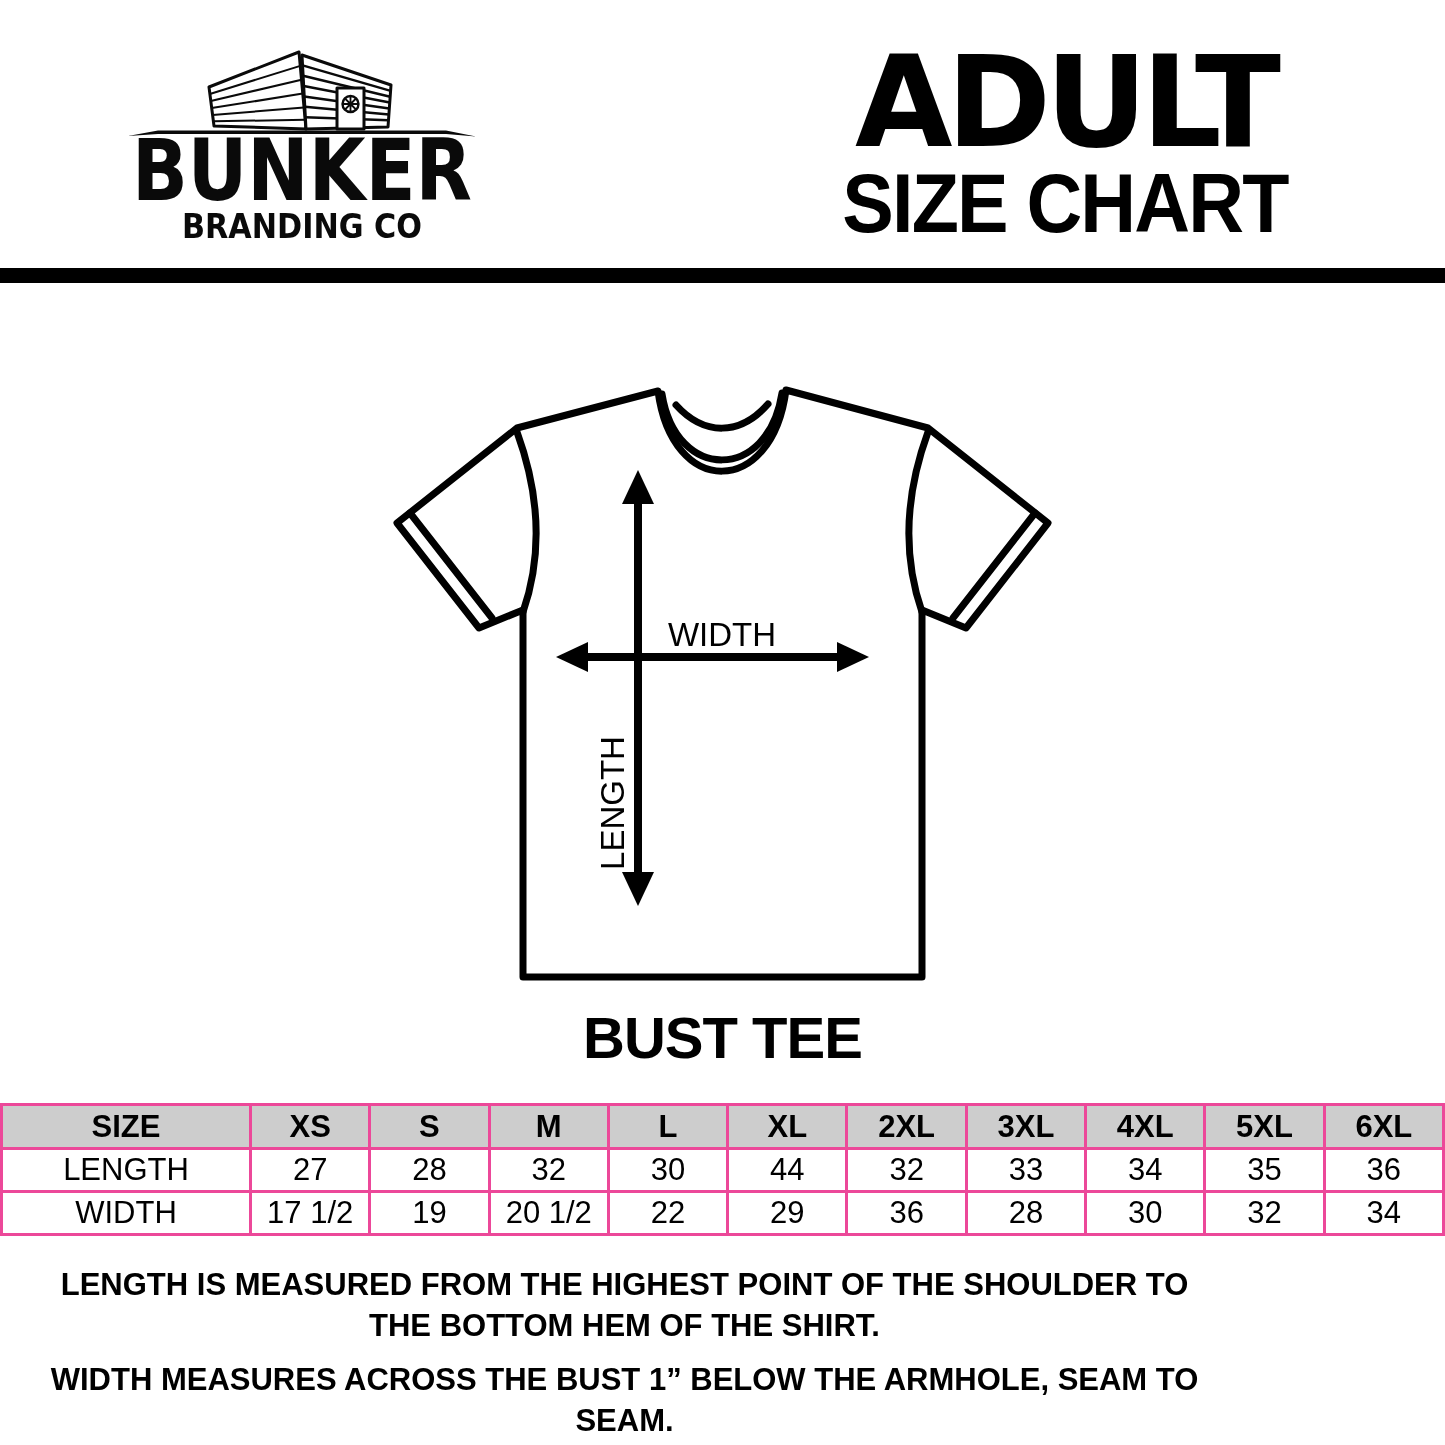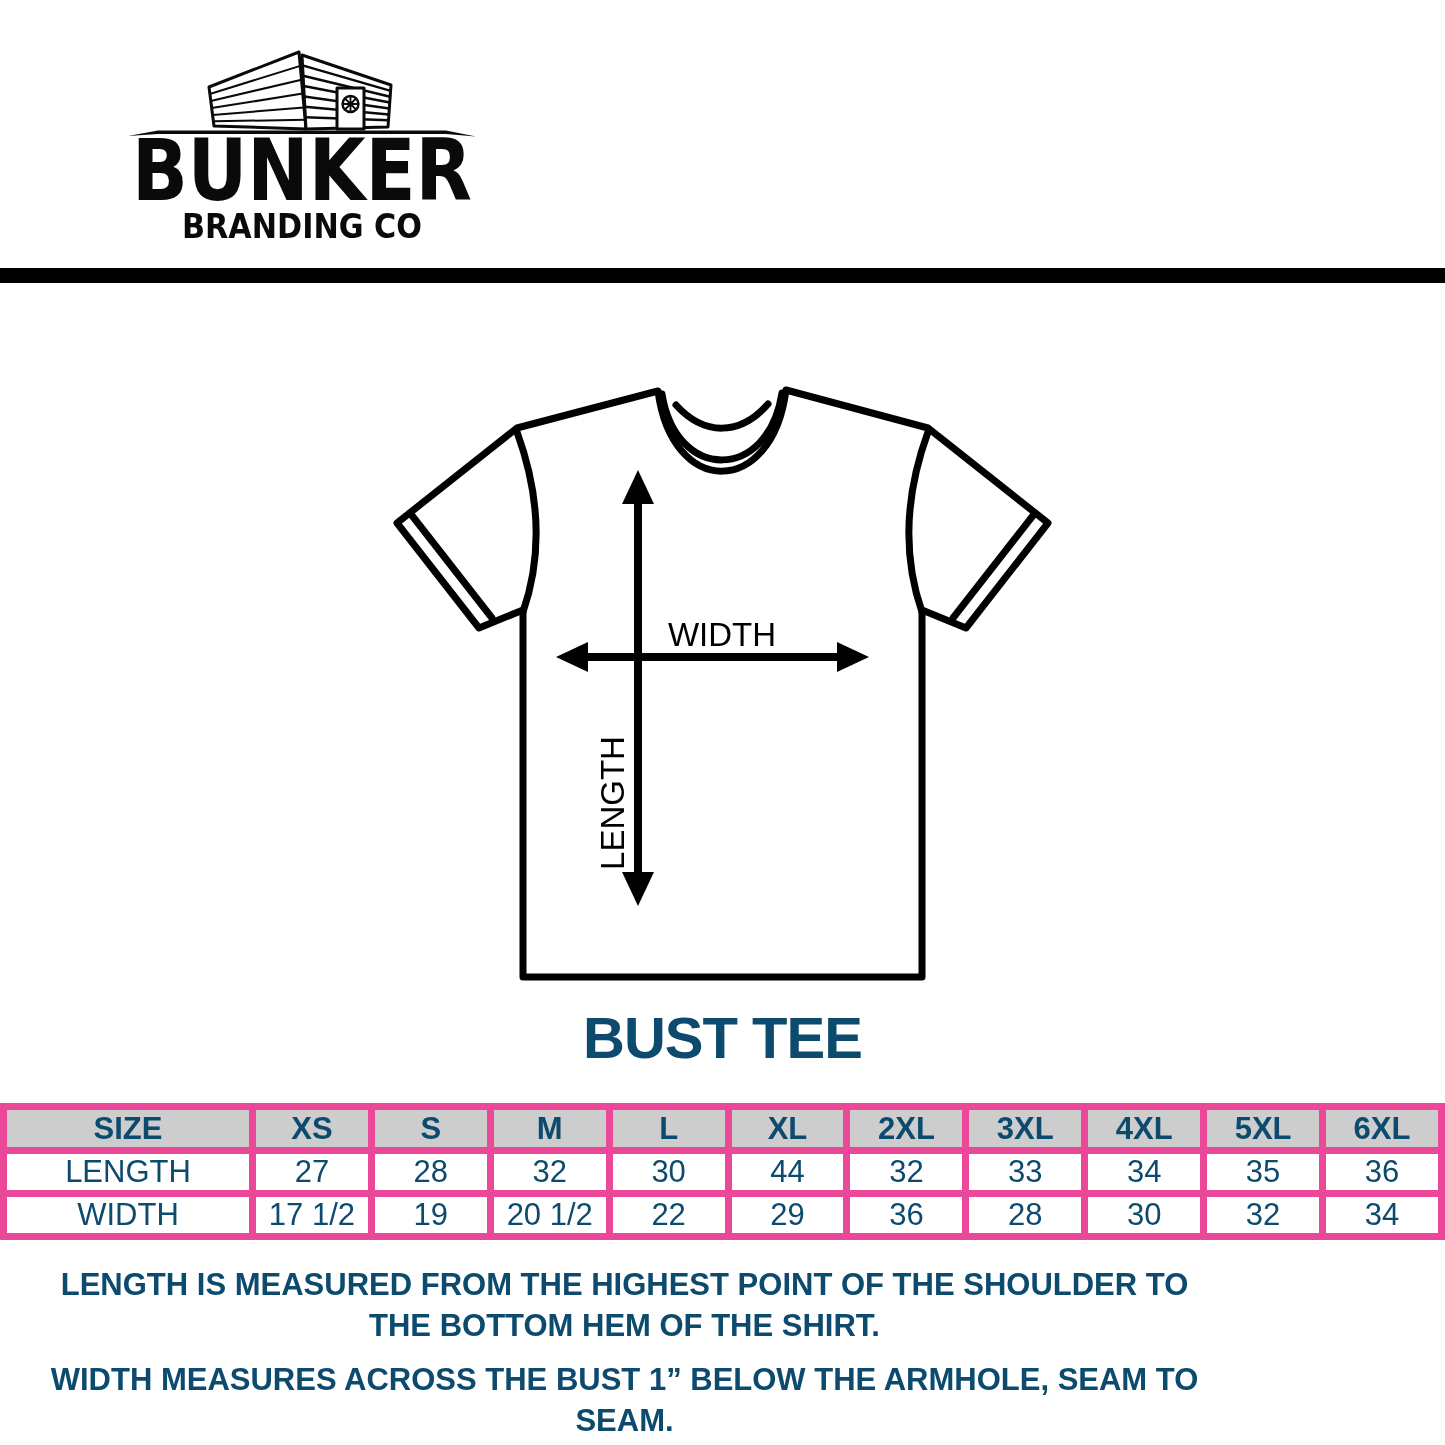--- a/index.html
+++ b/index.html
@@ -1,20 +1,20 @@
 <!DOCTYPE html>
 <html><head>
 <meta charset="utf-8">
 <style>
   * { margin:0; padding:0; box-sizing:border-box; }
   html,body { background:#ffffff; }
   #page {
     position:relative; width:1445px; height:1445px;
     background:#ffffff; overflow:hidden;
-    font-family:"Liberation Sans", sans-serif; color:#0c4a6e;
+    font-family:"Liberation Sans", sans-serif; color:#000000;
   }
 
   
   .logo { position:absolute; left:128px; top:50px; width:348px; height:200px; }
   .logo svg { display:block; width:100%; height:100%; }
   .brand-name-text  { font-family:"DejaVu Sans", sans-serif; font-weight:bold; font-size:86px; fill:#0a0a0a; }
   .brand-sub-text   { font-family:"DejaVu Sans", sans-serif; font-weight:bold; font-size:34px; fill:#0a0a0a; }
 
   .title-block { position:absolute; left:818px; top:46px; width:494px; text-align:center; }
   .title {
@@ -37,21 +37,21 @@
     position:absolute; left:0; top:1004px; width:1445px; text-align:center;
     font-weight:bold; font-size:58px; letter-spacing:-1px;
   }
 
   
   table.size-table {
     position:absolute; left:0; top:1103px; width:1445px;
     border-collapse:collapse; table-layout:fixed;
   }
   .size-table th, .size-table td {
-    border:7px solid #ec4899; text-align:center; vertical-align:middle;
+    border:3px solid #ec4899; text-align:center; vertical-align:middle;
     padding:0; overflow:hidden; white-space:nowrap;
   }
   .size-table thead th { background:#cdcdcd; font-weight:bold; font-size:31px; height:44px; }
   .size-table tbody td { font-weight:normal; font-size:31px; height:43px; }
   col.c-label { width:249px; }
 
   
   .notes {
     position:absolute; left:0; top:1264px; width:1249px; text-align:center;
     font-weight:bold; font-size:31px; line-height:41px;
@@ -95,20 +95,24 @@
         </g>
       </g>
 
       <polygon points="0,86 30,80.5 318,80.5 348,86.5 318,84 30,84" fill="#0a0a0a"></polygon>
 
       <text class="brand-name-text" x="174" y="150" text-anchor="middle" textLength="340" lengthAdjust="spacingAndGlyphs">BUNKER</text>
       <text class="brand-sub-text" x="174" y="188" text-anchor="middle" textLength="240" lengthAdjust="spacingAndGlyphs">BRANDING CO</text>
     </svg>
   </div>
 
+  <div class="title-block">
+    <div class="title">ADULT</div>
+    <div class="subtitle">SIZE CHART</div>
+  </div>
 
   <div class="divider"></div>
 
   <svg class="diagram" viewBox="0 0 1445 660">
     <g stroke="#000" stroke-width="7" fill="none" stroke-linejoin="round" stroke-linecap="round">
       <path fill="#ffffff" d="M517,68 L658,31 C672,138 772,138 786,30 L928,68 L1048,163 L966,268 L922,250
                L922,617 L523,617 L523,250 L479,268 L397,163 Z"></path>
       <path d="M662,34 C676,122 768,122 782,33"></path>
       <path d="M676,45 C704,76 740,76 768,44"></path>
       <path d="M517,72 Q552,168 523,252"></path>

